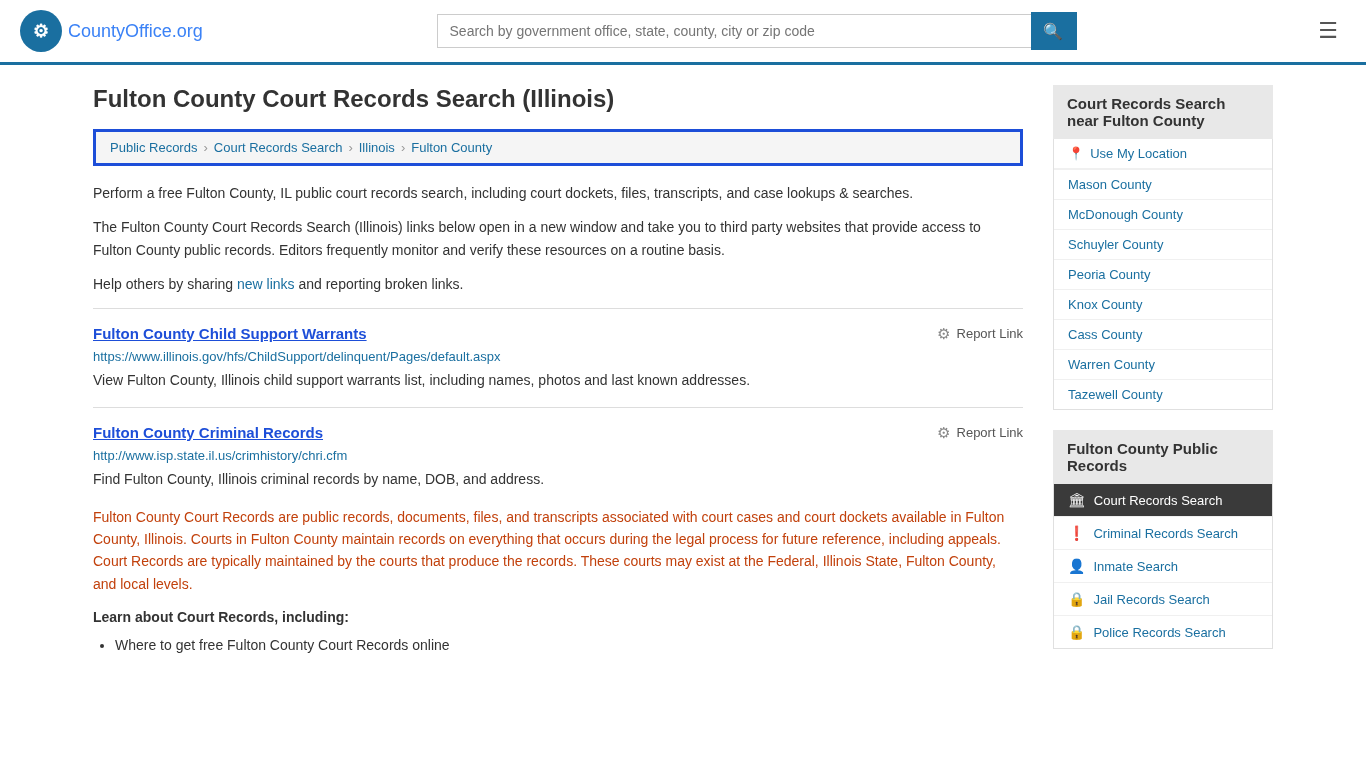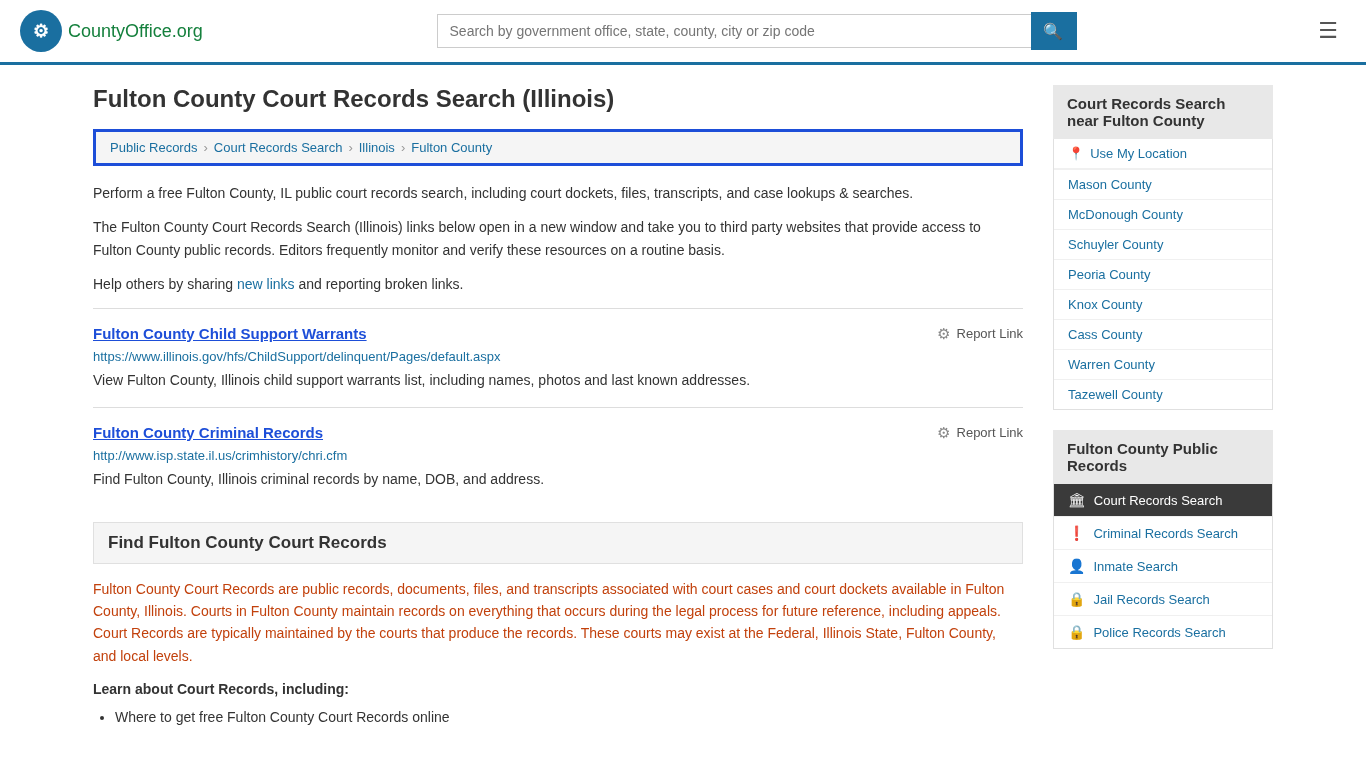--- a/index.html
+++ b/index.html
@@ -30,21 +30,21 @@
       color: white;
       font-size: 18px;
       font-weight: bold;
     }
     .logo-text {
       font-size: 18px;
       font-weight: bold;
       color: #1a6fa0;
     }
     .logo-text span {
-      color: #15803d;
+      color: #3b82f6;
       font-weight: normal;
     }
     .search-area {
       display: flex;
       align-items: center;
       gap: 0;
       flex: 1;
       max-width: 640px;
       margin: 0 30px;
     }
@@ -335,21 +335,20 @@
         <a href="#" class="record-link-title">Fulton County Criminal Records</a>
         <div class="report-link">
           <span class="report-icon">⚙</span>
           <span>Report Link</span>
         </div>
       </div>
       <div class="record-url">http://www.isp.state.il.us/crimhistory/chri.cfm</div>
       <div class="record-desc">Find Fulton County, Illinois criminal records by name, DOB, and address.</div>
     </div>
 
-    <div class="section-header">Find Fulton County Court Records</div>
     <p class="body-text">Fulton County Court Records are public records, documents, files, and transcripts associated with court cases and court dockets available in Fulton County, Illinois. Courts in Fulton County maintain records on everything that occurs during the legal process for future reference, including appeals. Court Records are typically maintained by the courts that produce the records. These courts may exist at the Federal, Illinois State, Fulton County, and local levels.</p>
     <p class="learn-header">Learn about Court Records, including:</p>
     <ul class="bullet-list">
       <li>Where to get free Fulton County Court Records online</li>
     </ul>
 
   </main>
 
   <aside class="sidebar">
 

